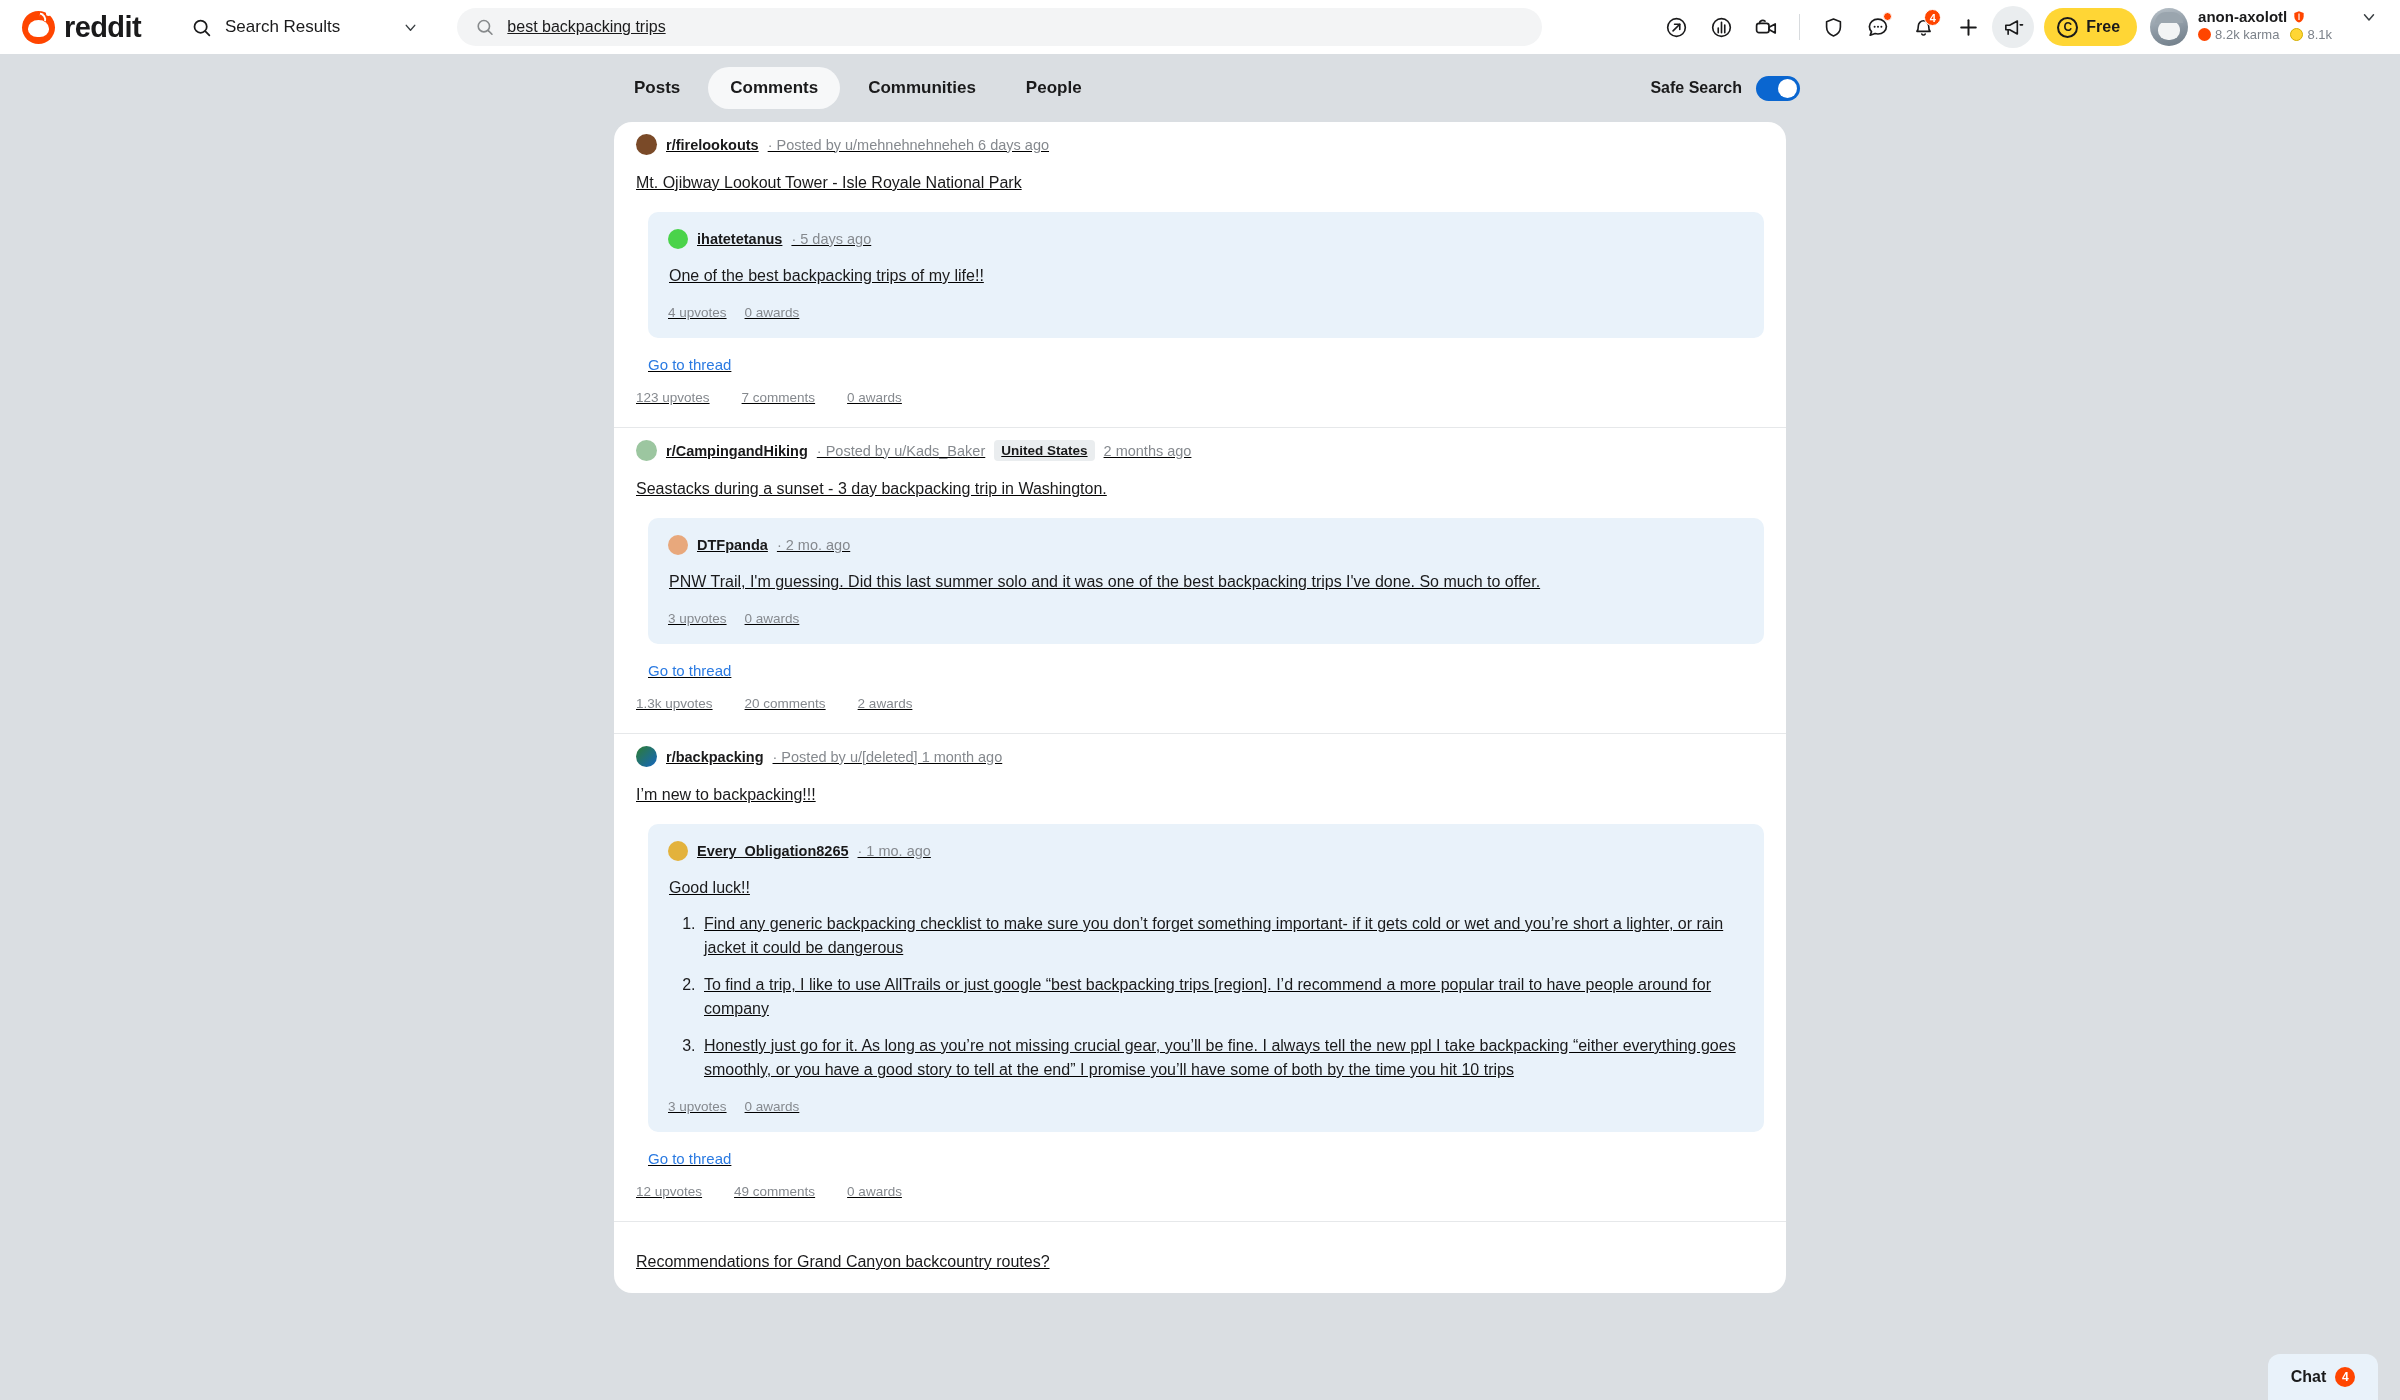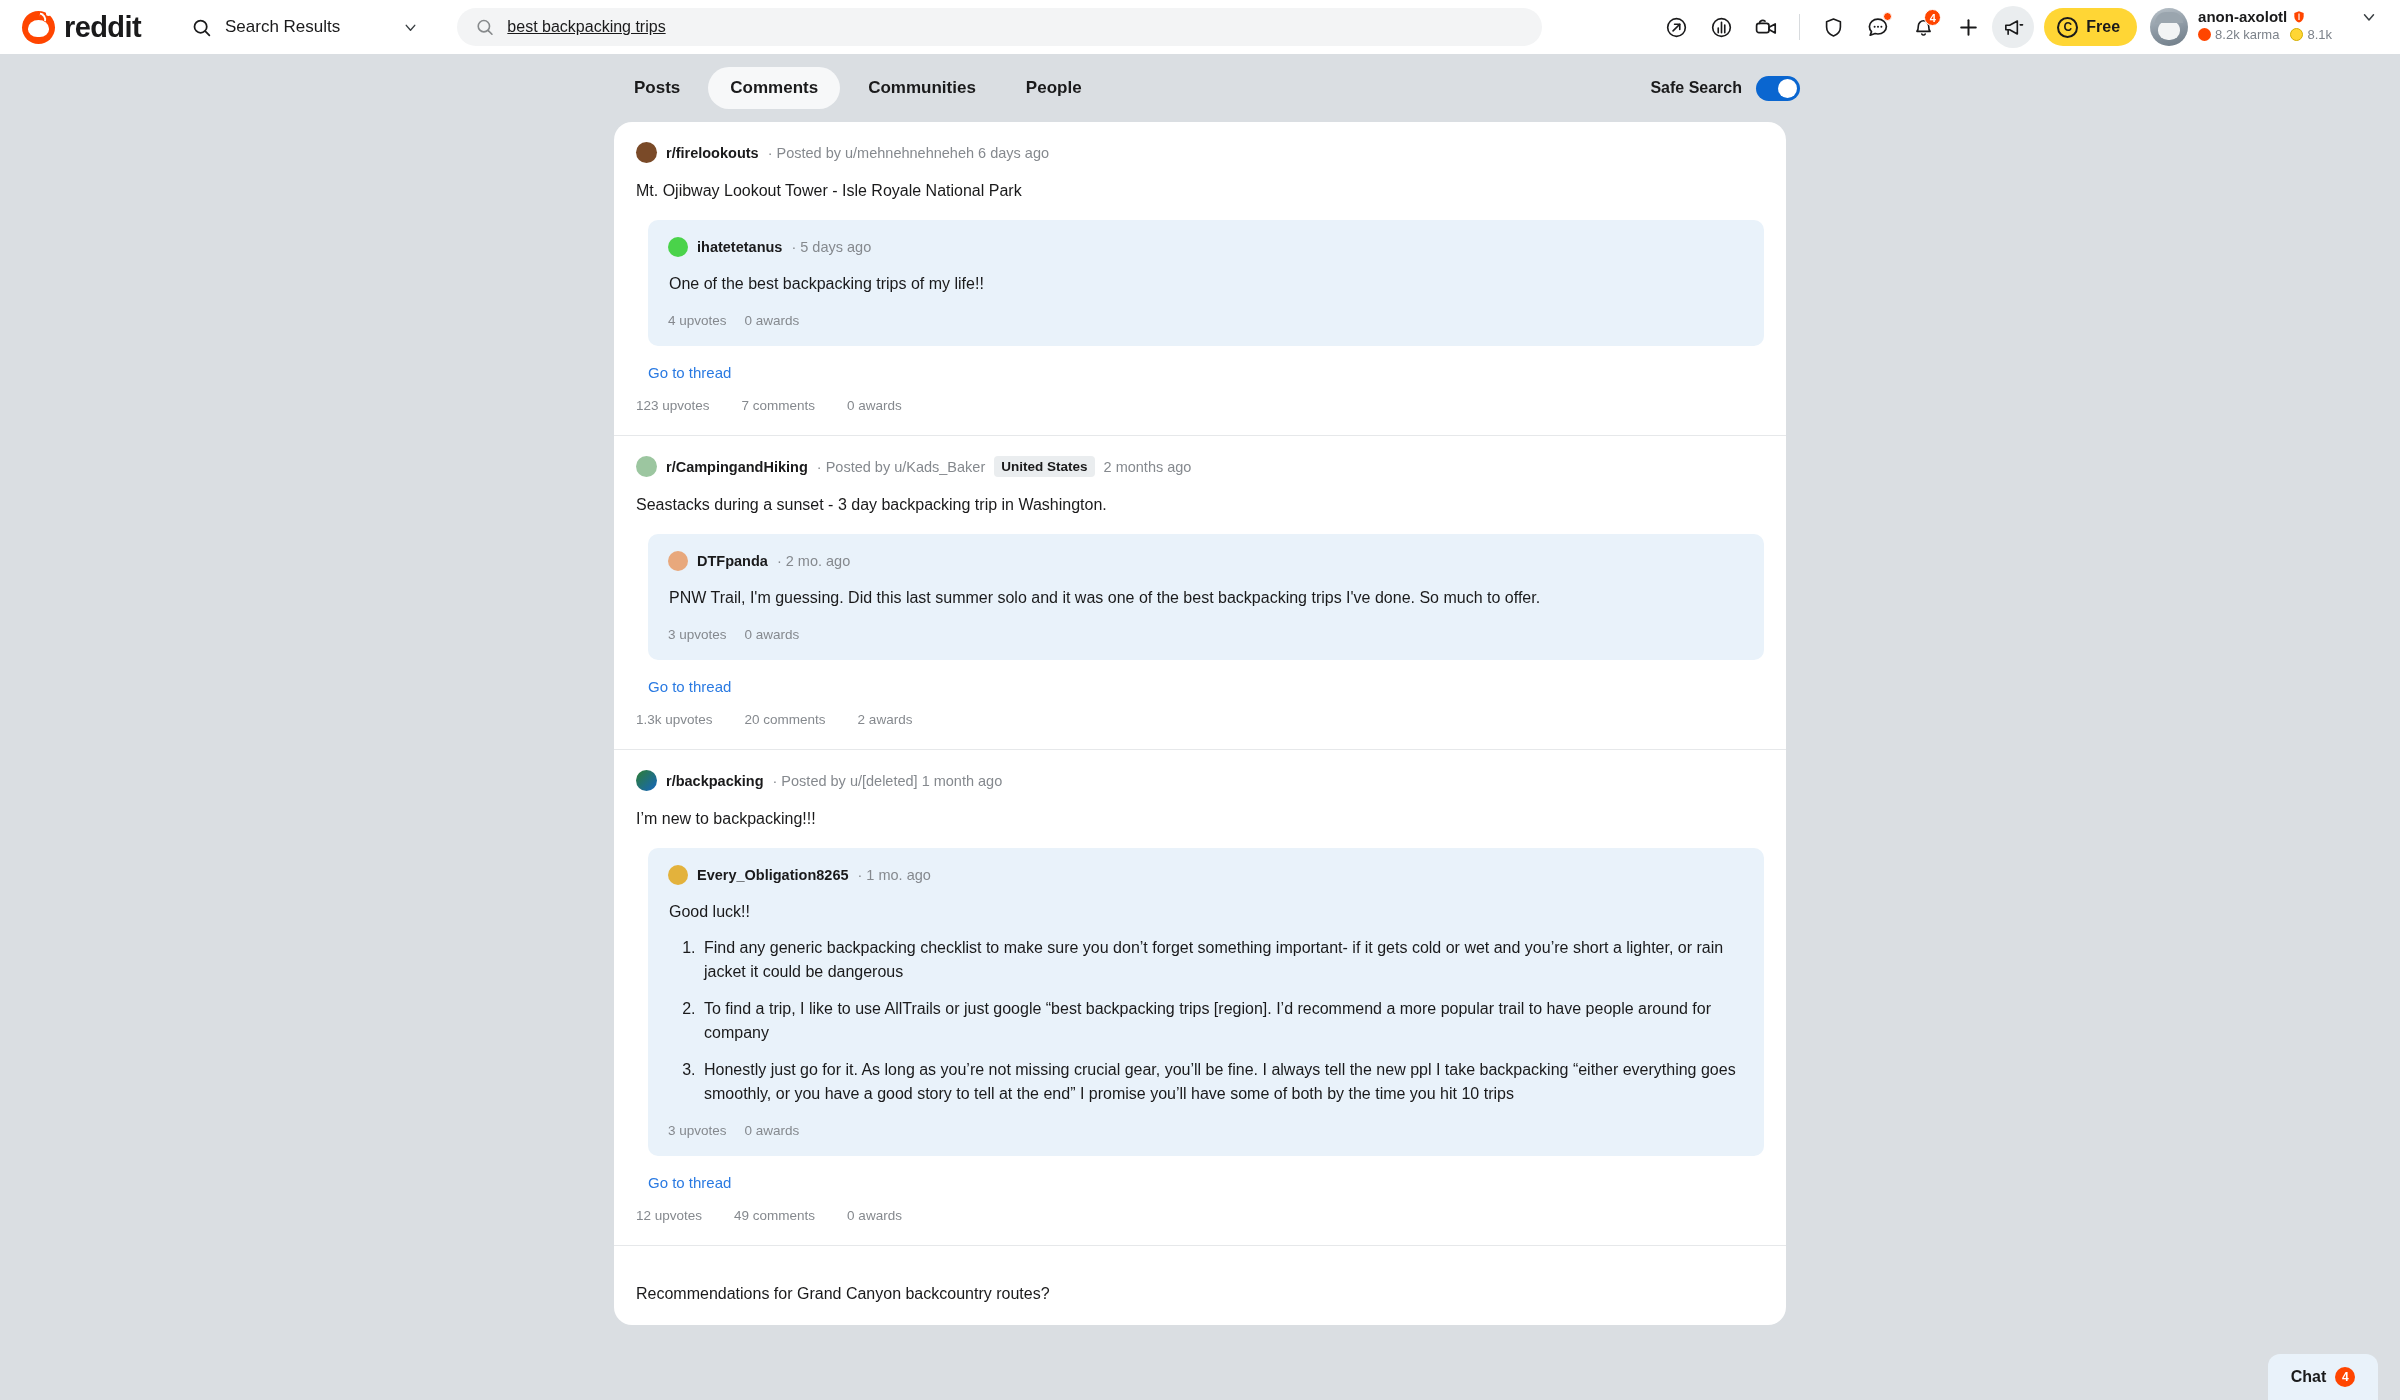--- a/index.html
+++ b/index.html
@@ -139,21 +139,21 @@
     position: absolute; right: 3px; top: 3px;
     width: 19px; height: 19px; border-radius: 50%; background: #fff;
   }
 
   
   .results {
     width: 1172px; margin: 0 auto;
     background: #ffffff; border-radius: 18px;
     overflow: hidden;
   }
-  .result-card { padding: 20px 22px 22px 22px; border-bottom: 1px solid #e6e8ea; }
+  .result-card { padding: 12px 22px 22px 22px; border-bottom: 1px solid #e6e8ea; text-decoration: underline; }
   .result-card:last-child { border-bottom: none; }
 
   .post-head { display: flex; align-items: center; gap: 9px; font-size: 14.5px; }
   .sub-avatar { width: 21px; height: 21px; border-radius: 50%; flex: none; position: relative; overflow:hidden; }
   .sub-name { font-weight: bold; color: #1a1a1b; }
   .meta-grey { color: #85898e; }
   .flair {
     background: #eaedef; color: #1a1a1b; font-weight: bold;
     font-size: 13.5px; padding: 3px 7px; border-radius: 4px;
   }

